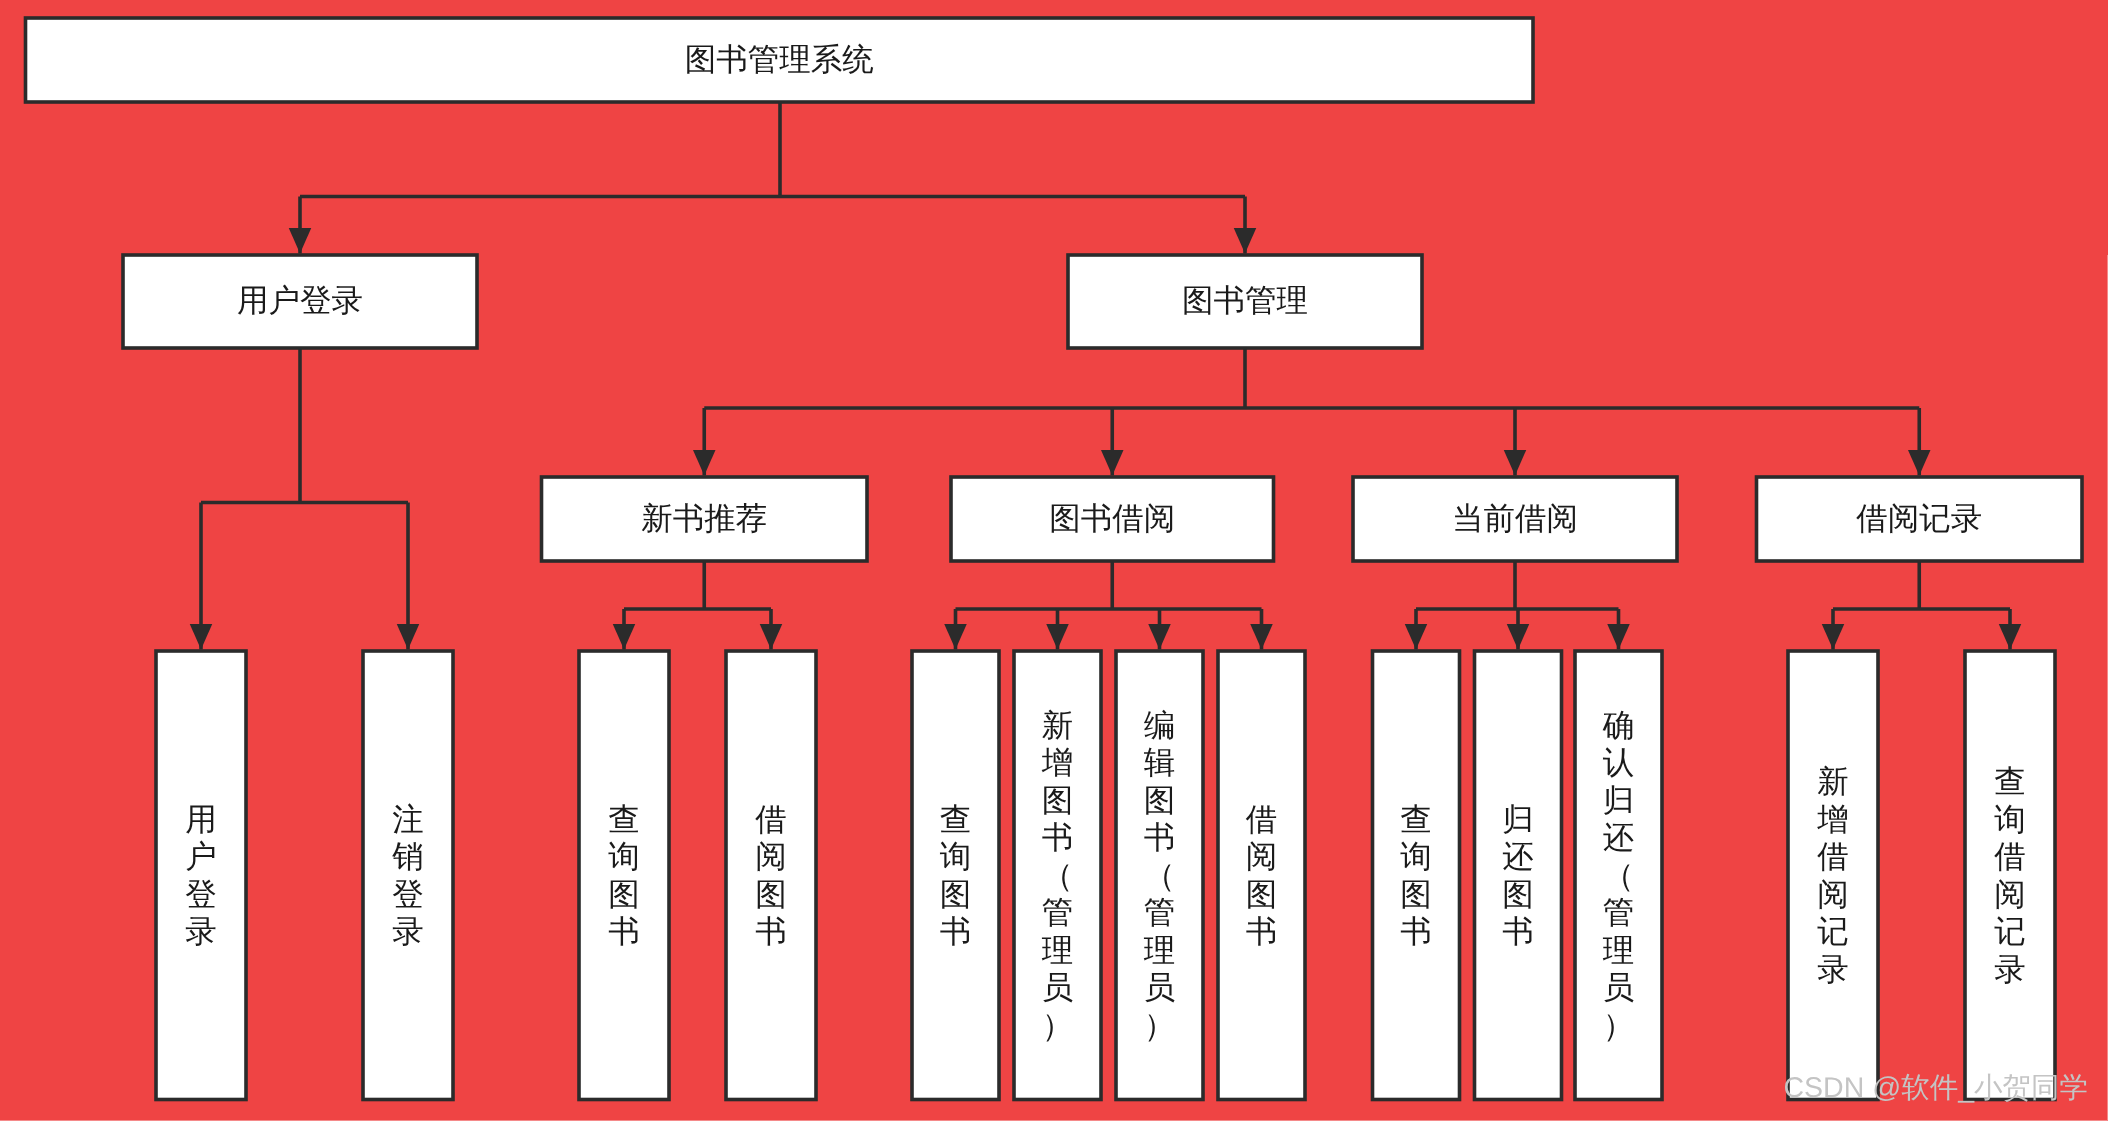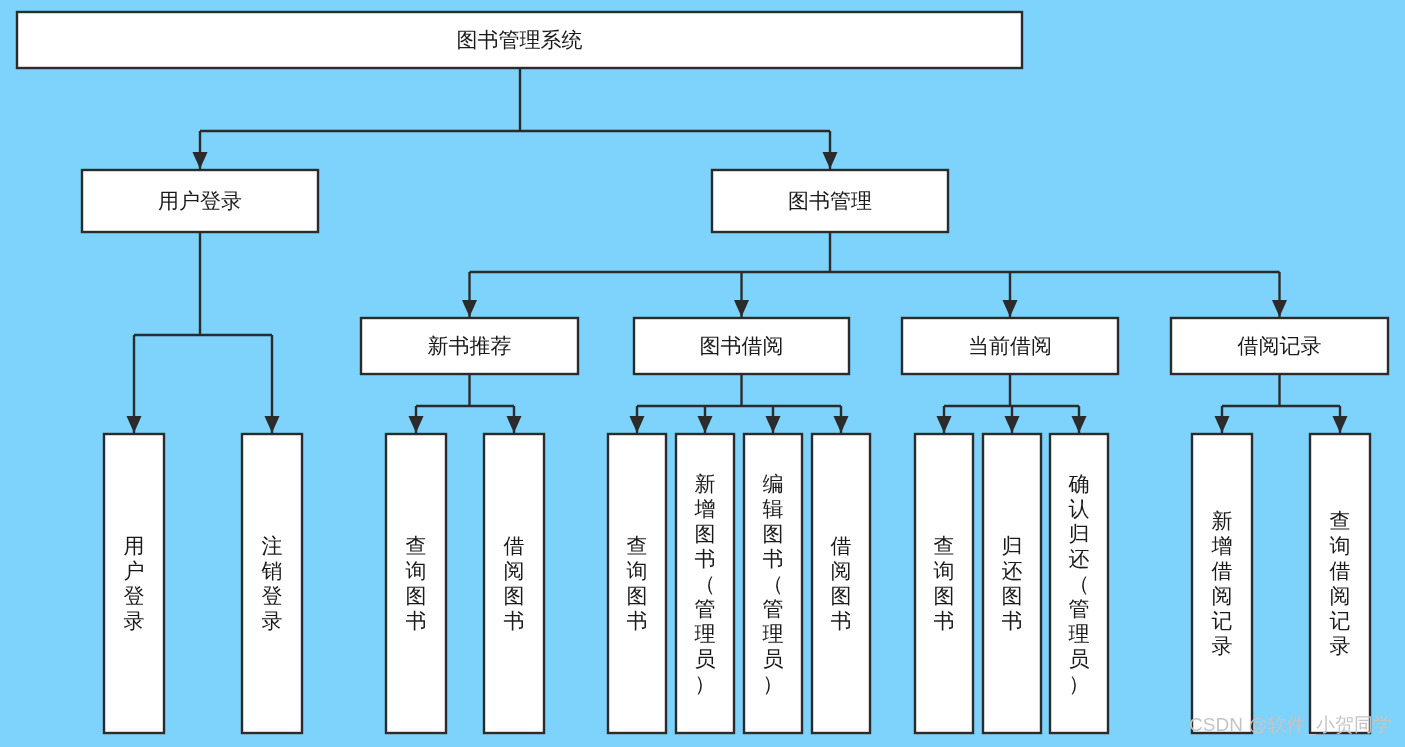--- a/index.html
+++ b/index.html
@@ -12,21 +12,21 @@
     width: 1405px;
     height: 747px;
     font-family: "Liberation Sans", "DejaVu Sans", sans-serif;
     overflow: hidden;
     position: relative;
   }
   #diagram-root {
     position: relative;
     width: 1405px;
     height: 747px;
-    background: #7dd3fc;
+    background: #ef4444;
   }
   svg#diagram-svg {
     position: absolute;
     left: 0;
     top: 0;
     width: 1405px;
     height: 747px;
     display: block;
   }
   .node-box {

